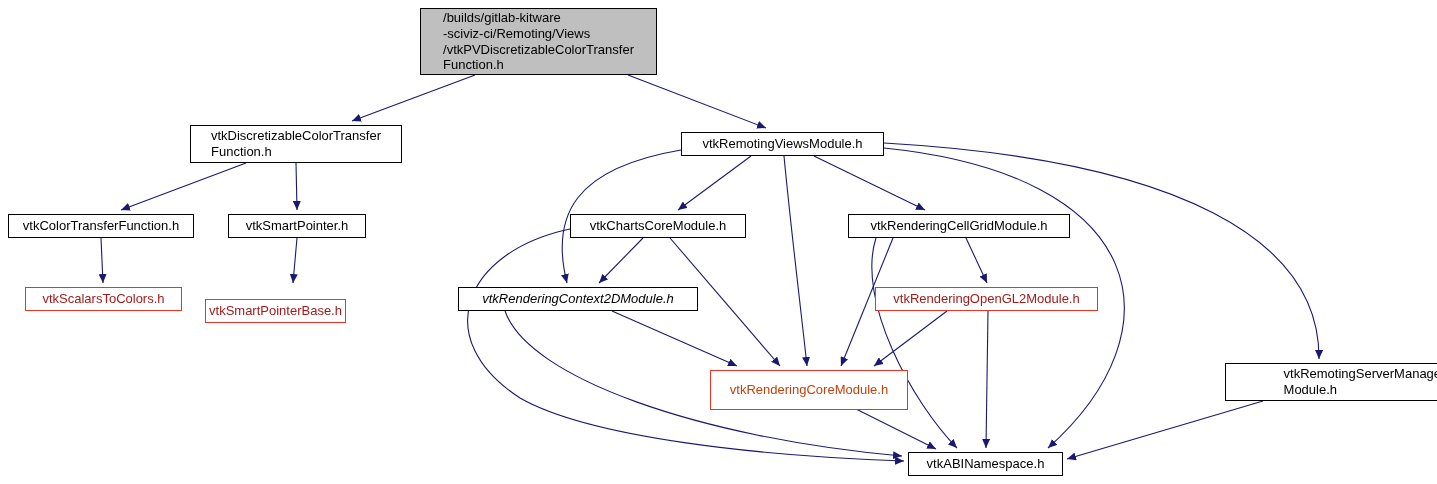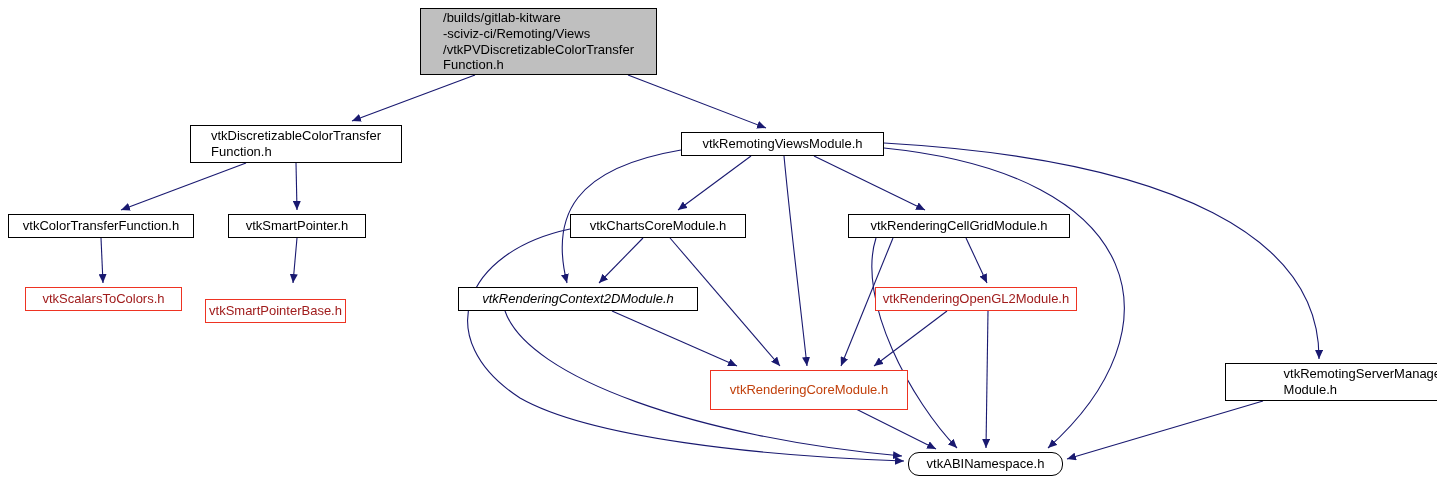--- a/index.html
+++ b/index.html
@@ -67,18 +67,18 @@
     <div class="node" style="left: 190px; top: 125px; width: 212px; height: 38px; background: rgb(255, 255, 255); border-color: rgb(0, 0, 0); color: rgb(0, 0, 0);"><span>vtkDiscretizableColorTransfer
 Function.h</span></div>
     <div class="node" style="left: 8px; top: 214px; width: 186px; height: 24px; background: rgb(255, 255, 255); border-color: rgb(0, 0, 0); color: rgb(0, 0, 0);"><span>vtkColorTransferFunction.h</span></div>
     <div class="node" style="left: 681px; top: 132px; width: 203px; height: 24px; background: rgb(255, 255, 255); border-color: rgb(0, 0, 0); color: rgb(0, 0, 0);"><span>vtkRemotingViewsModule.h</span></div>
     <div class="node" style="left: 228px; top: 214px; width: 138px; height: 24px; background: rgb(255, 255, 255); border-color: rgb(0, 0, 0); color: rgb(0, 0, 0);"><span>vtkSmartPointer.h</span></div>
     <div class="node" style="left: 848px; top: 214px; width: 222px; height: 24px; background: rgb(255, 255, 255); border-color: rgb(0, 0, 0); color: rgb(0, 0, 0);"><span>vtkRenderingCellGridModule.h</span></div>
     <div class="node" style="left: 570px; top: 214px; width: 176px; height: 24px; background: rgb(255, 255, 255); border-color: rgb(0, 0, 0); color: rgb(0, 0, 0);"><span>vtkChartsCoreModule.h</span></div>
     <div class="node red" style="left: 25px; top: 287px; width: 157px; height: 24px; background: rgb(255, 255, 255); border-color: rgb(238, 51, 34); color: rgb(160, 28, 28);"><span>vtkScalarsToColors.h</span></div>
     <div class="node red" style="left: 205px; top: 287px; width: 141px; height: 24px; background: rgb(255, 255, 255); border-color: rgb(238, 51, 34); color: rgb(160, 28, 28); margin-top: 12px;"><span>vtkSmartPointerBase.h</span></div>
     <div class="node" style="left: 458px; top: 287px; width: 240px; height: 24px; background: rgb(255, 255, 255); border-color: rgb(0, 0, 0); color: rgb(0, 0, 0); font-style: italic;"><span>vtkRenderingContext2DModule.h</span></div>
-    <div class="node red" style="left: 875px; top: 287px; width: 202px; height: 24px; background: rgb(255, 255, 255); border-color: rgb(238, 51, 34); color: rgb(160, 28, 28);"><span>vtkRenderingOpenGL2Module.h</span></div>
+    <div class="node red" style="left: 875px; top: 287px; width: 223px; height: 24px; background: rgb(255, 255, 255); border-color: rgb(238, 51, 34); color: rgb(160, 28, 28);"><span>vtkRenderingOpenGL2Module.h</span></div>
     <div class="node red" style="left: 710px; top: 370px; width: 198px; height: 40px; background: rgb(255, 255, 255); border-color: rgb(238, 51, 34); color: #c2410c;"><span>vtkRenderingCoreModule.h</span></div>
     <div class="node" style="left: 1225px; top: 363px; width: 231px; height: 38px; background: rgb(255, 255, 255); border-color: rgb(0, 0, 0); color: rgb(0, 0, 0); padding-left: 48px;"><span>vtkRemotingServerManager
 Module.h</span></div>
-    <div class="node" style="left: 908px; top: 452px; width: 155px; height: 24px; background: rgb(255, 255, 255); border-color: rgb(0, 0, 0); color: rgb(0, 0, 0); border-radius: 11px;"><span>vtkABINamespace.h</span></div>
+    <div class="node" style="left: 908px; top: 452px; width: 155px; height: 24px; background: rgb(255, 255, 255); border-color: rgb(0, 0, 0); color: rgb(0, 0, 0);"><span>vtkABINamespace.h</span></div>
   </div>
 
 </body></html>

